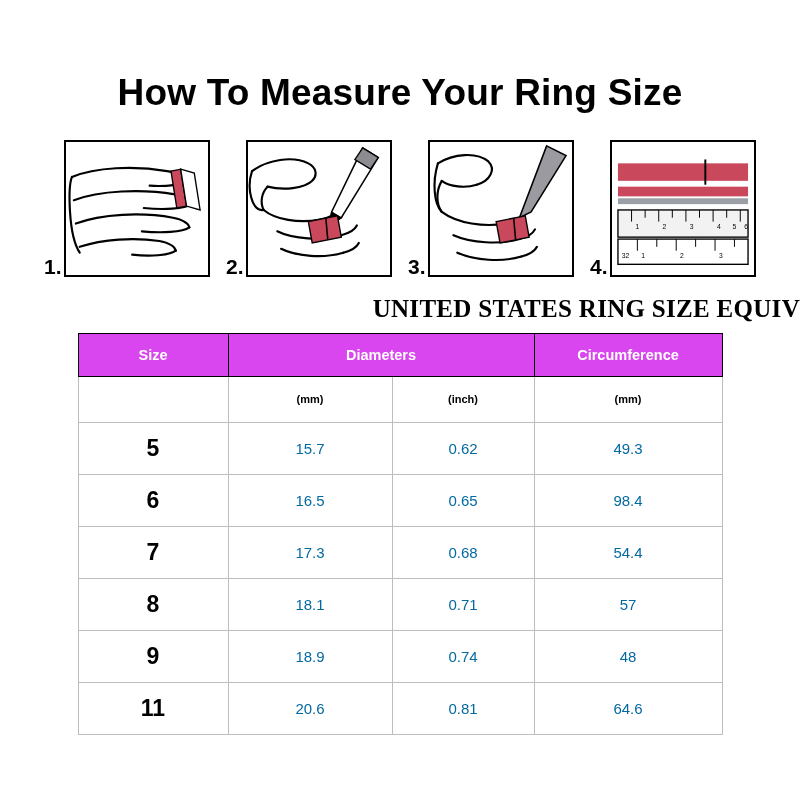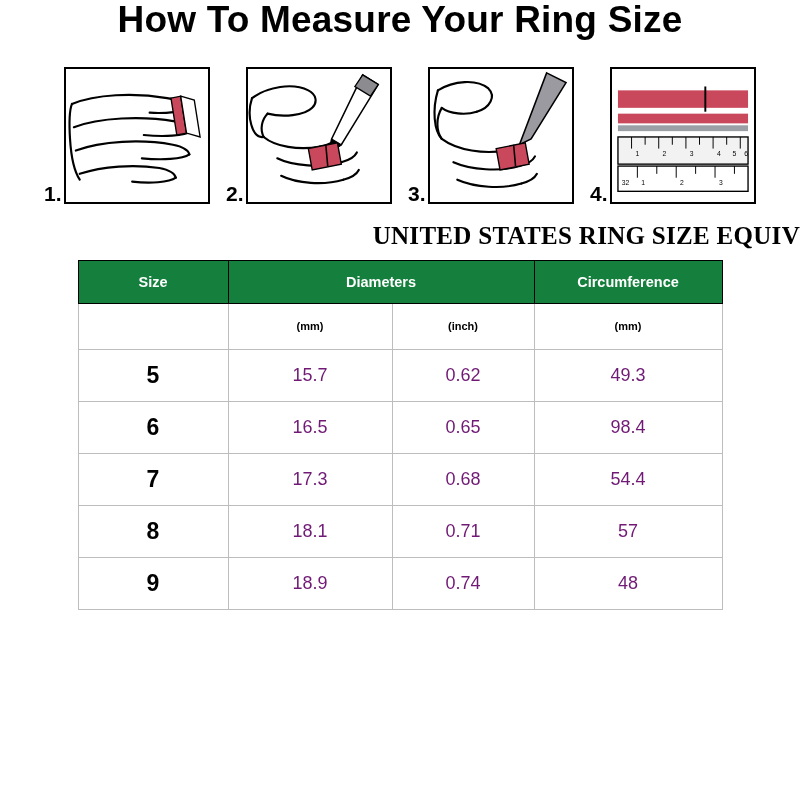--- a/index.html
+++ b/index.html
@@ -20,20 +20,21 @@
     height: 800px;
     box-sizing: border-box;
   }
   .main-title {
     text-align: center;
     font-family: "Liberation Sans", sans-serif;
     font-size: 37px;
     font-weight: bold;
     letter-spacing: 0.2px;
     margin: 0;
+    padding-top: 73px;
     line-height: 1.1;
   }
   .steps-row {
     display: flex;
     justify-content: space-between;
     align-items: flex-start;
     width: 712px;
     margin: 26px auto 0 auto;
   }
   .step {
@@ -78,38 +79,38 @@
     margin: 10px auto 0 auto;
     table-layout: fixed;
   }
   table.size-table th,
   table.size-table td {
     border: 1px solid #bdbdbd;
     text-align: center;
     font-family: "Liberation Sans", sans-serif;
   }
   thead.head-black th {
-    background: #15803d;
+    background: #d946ef;
     color: #ffffff;
     font-size: 14.5px;
     font-weight: bold;
     height: 40px;
     border: 1px solid #000000;
   }
   tr.units-row td {
     font-size: 11px;
     font-weight: bold;
     height: 43px;
     color: #000000;
     margin-left: 10px;
   }
   tbody.body-rows td {
     height: 49px;
-    font-size: 18px;
-    color: #701a75;
+    font-size: 15px;
+    color: #0369a1;
   }
   tbody.body-rows td.size-cell {
     font-size: 23px;
     font-weight: bold;
     color: #000000;
   }
   col.c-size { width: 150px; }
   col.c-mm { width: 164px; }
   col.c-inch { width: 142px; }
   col.c-circ { width: 188px; }
@@ -296,16 +297,22 @@
         <td>18.1</td>
         <td>0.71</td>
         <td>57</td>
       </tr>
       <tr>
         <td class="size-cell">9</td>
         <td>18.9</td>
         <td>0.74</td>
         <td>48</td>
       </tr>
+      <tr>
+        <td class="size-cell">11</td>
+        <td>20.6</td>
+        <td>0.81</td>
+        <td>64.6</td>
+      </tr>
     </tbody>
   </table>
 
 </div>
 
 </body></html>

